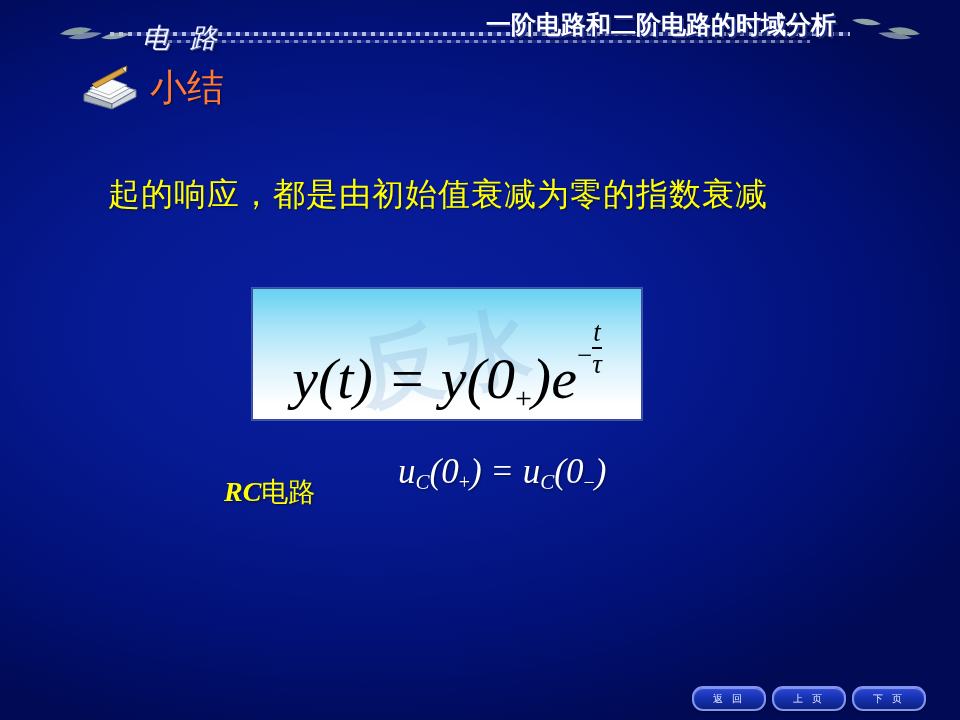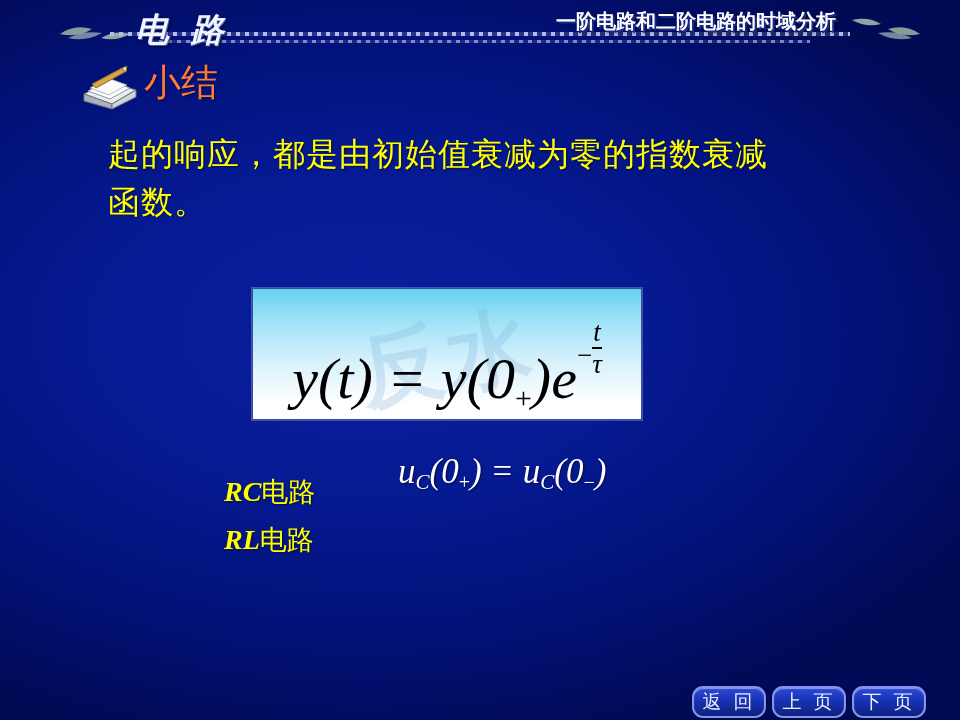--- a/index.html
+++ b/index.html
@@ -43,50 +43,50 @@
     pointer-events: none;
   }
   .orn.left  { left: 58px;  }
   .orn.left2 { left: 100px; top: 28px; width: 46px; height: 16px; }
   .orn.right { right: 38px; }
   .orn.right2{ right: 78px; top: 14px; width: 46px; height: 16px; }
   .orn svg { width: 100%; height: 100%; display: block; }
 
   #logo {
     position: absolute;
-    left: 128px; top: 10px;
+    left: 128px; top: 18px;
     width: 110px; height: 40px;
     display: flex; align-items: center; justify-content: center;
     color: #f2f4ff;
     font-family: "Liberation Serif", "DejaVu Serif", serif;
-    font-weight: bold;
-    font-size: 33px;
+    font-weight: normal;
+    font-size: 27px;
     letter-spacing: 7px;
     font-style: italic;
     text-shadow: 1px 1px 0 #4a5ab0, 2px 2px 3px rgba(0,0,0,.6);
     white-space: nowrap;
   }
   #header-title {
     position: absolute;
     right: 124px; top: 8px;
     color: #ffffff;
     font-family: "DejaVu Sans", "Liberation Sans", sans-serif;
     font-weight: bold;
-    font-size: 20px;
+    font-size: 25px;
     letter-spacing: 0px;
     text-shadow: 2px 2px 0 #1a2a8a, 3px 3px 4px rgba(0,0,0,.55);
     white-space: nowrap;
     margin-left: 14px;
   }
 
   
   #summary-head {
     position: absolute;
     left: 78px; top: 64px;
-    display: flex; gap: 4px;
+    display: flex; align-items: center; gap: 10px;
   }
   #notebook-icon { width: 62px; height: 46px; display:block; }
   #summary-label {
     color: #ff7a33;
     font-family: "DejaVu Sans", "Liberation Sans", sans-serif;
     font-size: 37px;
     font-weight: normal;
     line-height: 1;
     text-shadow: 1px 1px 2px rgba(0,0,0,.45);
   }
@@ -97,21 +97,21 @@
     left: 74px; top: 130px;
     width: 840px;
     color: #ffff00;
     font-family: "DejaVu Sans", "Liberation Sans", sans-serif;
     font-size: 32px;
     line-height: 48px;
     letter-spacing: 1px;
     text-shadow: 1px 1px 2px rgba(0,0,0,.5);
   }
   #body-text .ln { display: block; white-space: nowrap; }
-  #body-text .ln.indent { padding-left: 34px; }
+  #body-text .ln.indent { padding-left: 34px; margin-top: 40px; }
 
   
   #formula-box {
     position: absolute;
     left: 252px; top: 288px;
     width: 388px; height: 130px;
     background: linear-gradient(180deg, #66d2f2 0%, #a6e4f8 28%, #daf2fc 58%, #ffffff 88%, #ffffff 100%);
     border: 1px solid #3c4a9a;
     box-shadow: 0 0 0 1px rgba(255,255,255,.25);
     overflow: hidden;
@@ -219,28 +219,28 @@
   }
 
   
   #navbar {
     position: absolute;
     left: 692px; top: 686px;
     display: flex; gap: 6px;
     z-index: 3;
   }
   .navbtn {
-    width: 74px; height: 32px;
+    width: 74px; height: 25px;
     border-radius: 11px;
     background: linear-gradient(180deg, #2d48d8 0%, #1733b4 45%, #0d2180 100%);
     border: 2px solid #7f95f0;
     box-shadow: inset 0 1px 1px rgba(255,255,255,.45), 0 1px 2px rgba(0,0,0,.5);
     color: #e8ecff;
     font-family: "DejaVu Sans", "Liberation Sans", sans-serif;
-    font-size: 19px;
+    font-size: 10px;
     letter-spacing: 3px;
     display: flex; align-items: center; justify-content: center;
     cursor: pointer;
     box-sizing: border-box;
     white-space: nowrap;
   }
 </style>
 </head>
 <body>
 
@@ -290,44 +290,40 @@
 
       <path d="M14 20 L44 4 L47 8 L18 24 Z" fill="#d9a441" stroke="#8a6a20" stroke-width="1"></path>
       <path d="M44 4 L49 2 L48 8 L47 8 Z" fill="#f0e3c8" stroke="#8a6a20" stroke-width=".8"></path>
       <path d="M48 3 L50 2 L49.6 5 Z" fill="#333"></path>
     </svg>
     <div id="summary-label">小结</div>
   </div>
 
   <div id="body-text">
     <span class="ln indent">起的响应，都是由初始值衰减为零的指数衰减</span>
-    <span class="ln indent">函数。</span>
   </div>
 
   <div id="formula-box">
     <div id="formula-watermark">反水</div>
     <div id="formula">
       <span>y</span><span>(</span><span>t</span><span>)</span>
       <span>=</span>
       <span>y</span><span>(</span><span>0</span><span class="sub">+</span><span>)</span><span>e</span><span class="minus">−</span><span class="frac"><span class="num">t</span><span class="bar"></span><span class="den">τ</span></span>
     </div>
   </div>
 
   <div class="circ-label" id="rc-label">
     <span class="rom">RC</span><span class="cjk">电路</span>
   </div>
   <div class="eqn" id="uc-eqn">
     <span>u</span><span class="sub">C</span><span>(0</span><span class="subplus">+</span><span>)</span>
     <span>=</span>
     <span>u</span><span class="sub">C</span><span>(0</span><span class="subplus">−</span><span>)</span>
   </div>
 
-  <div class="circ-label" id="rl-label">
-    <span class="rom">RL</span><span class="cjk">电路</span>
-  </div>
 
   <div id="navbar">
     <div class="navbtn">返 回</div>
     <div class="navbtn">上 页</div>
     <div class="navbtn">下 页</div>
   </div>
 
 
 </div>
 

